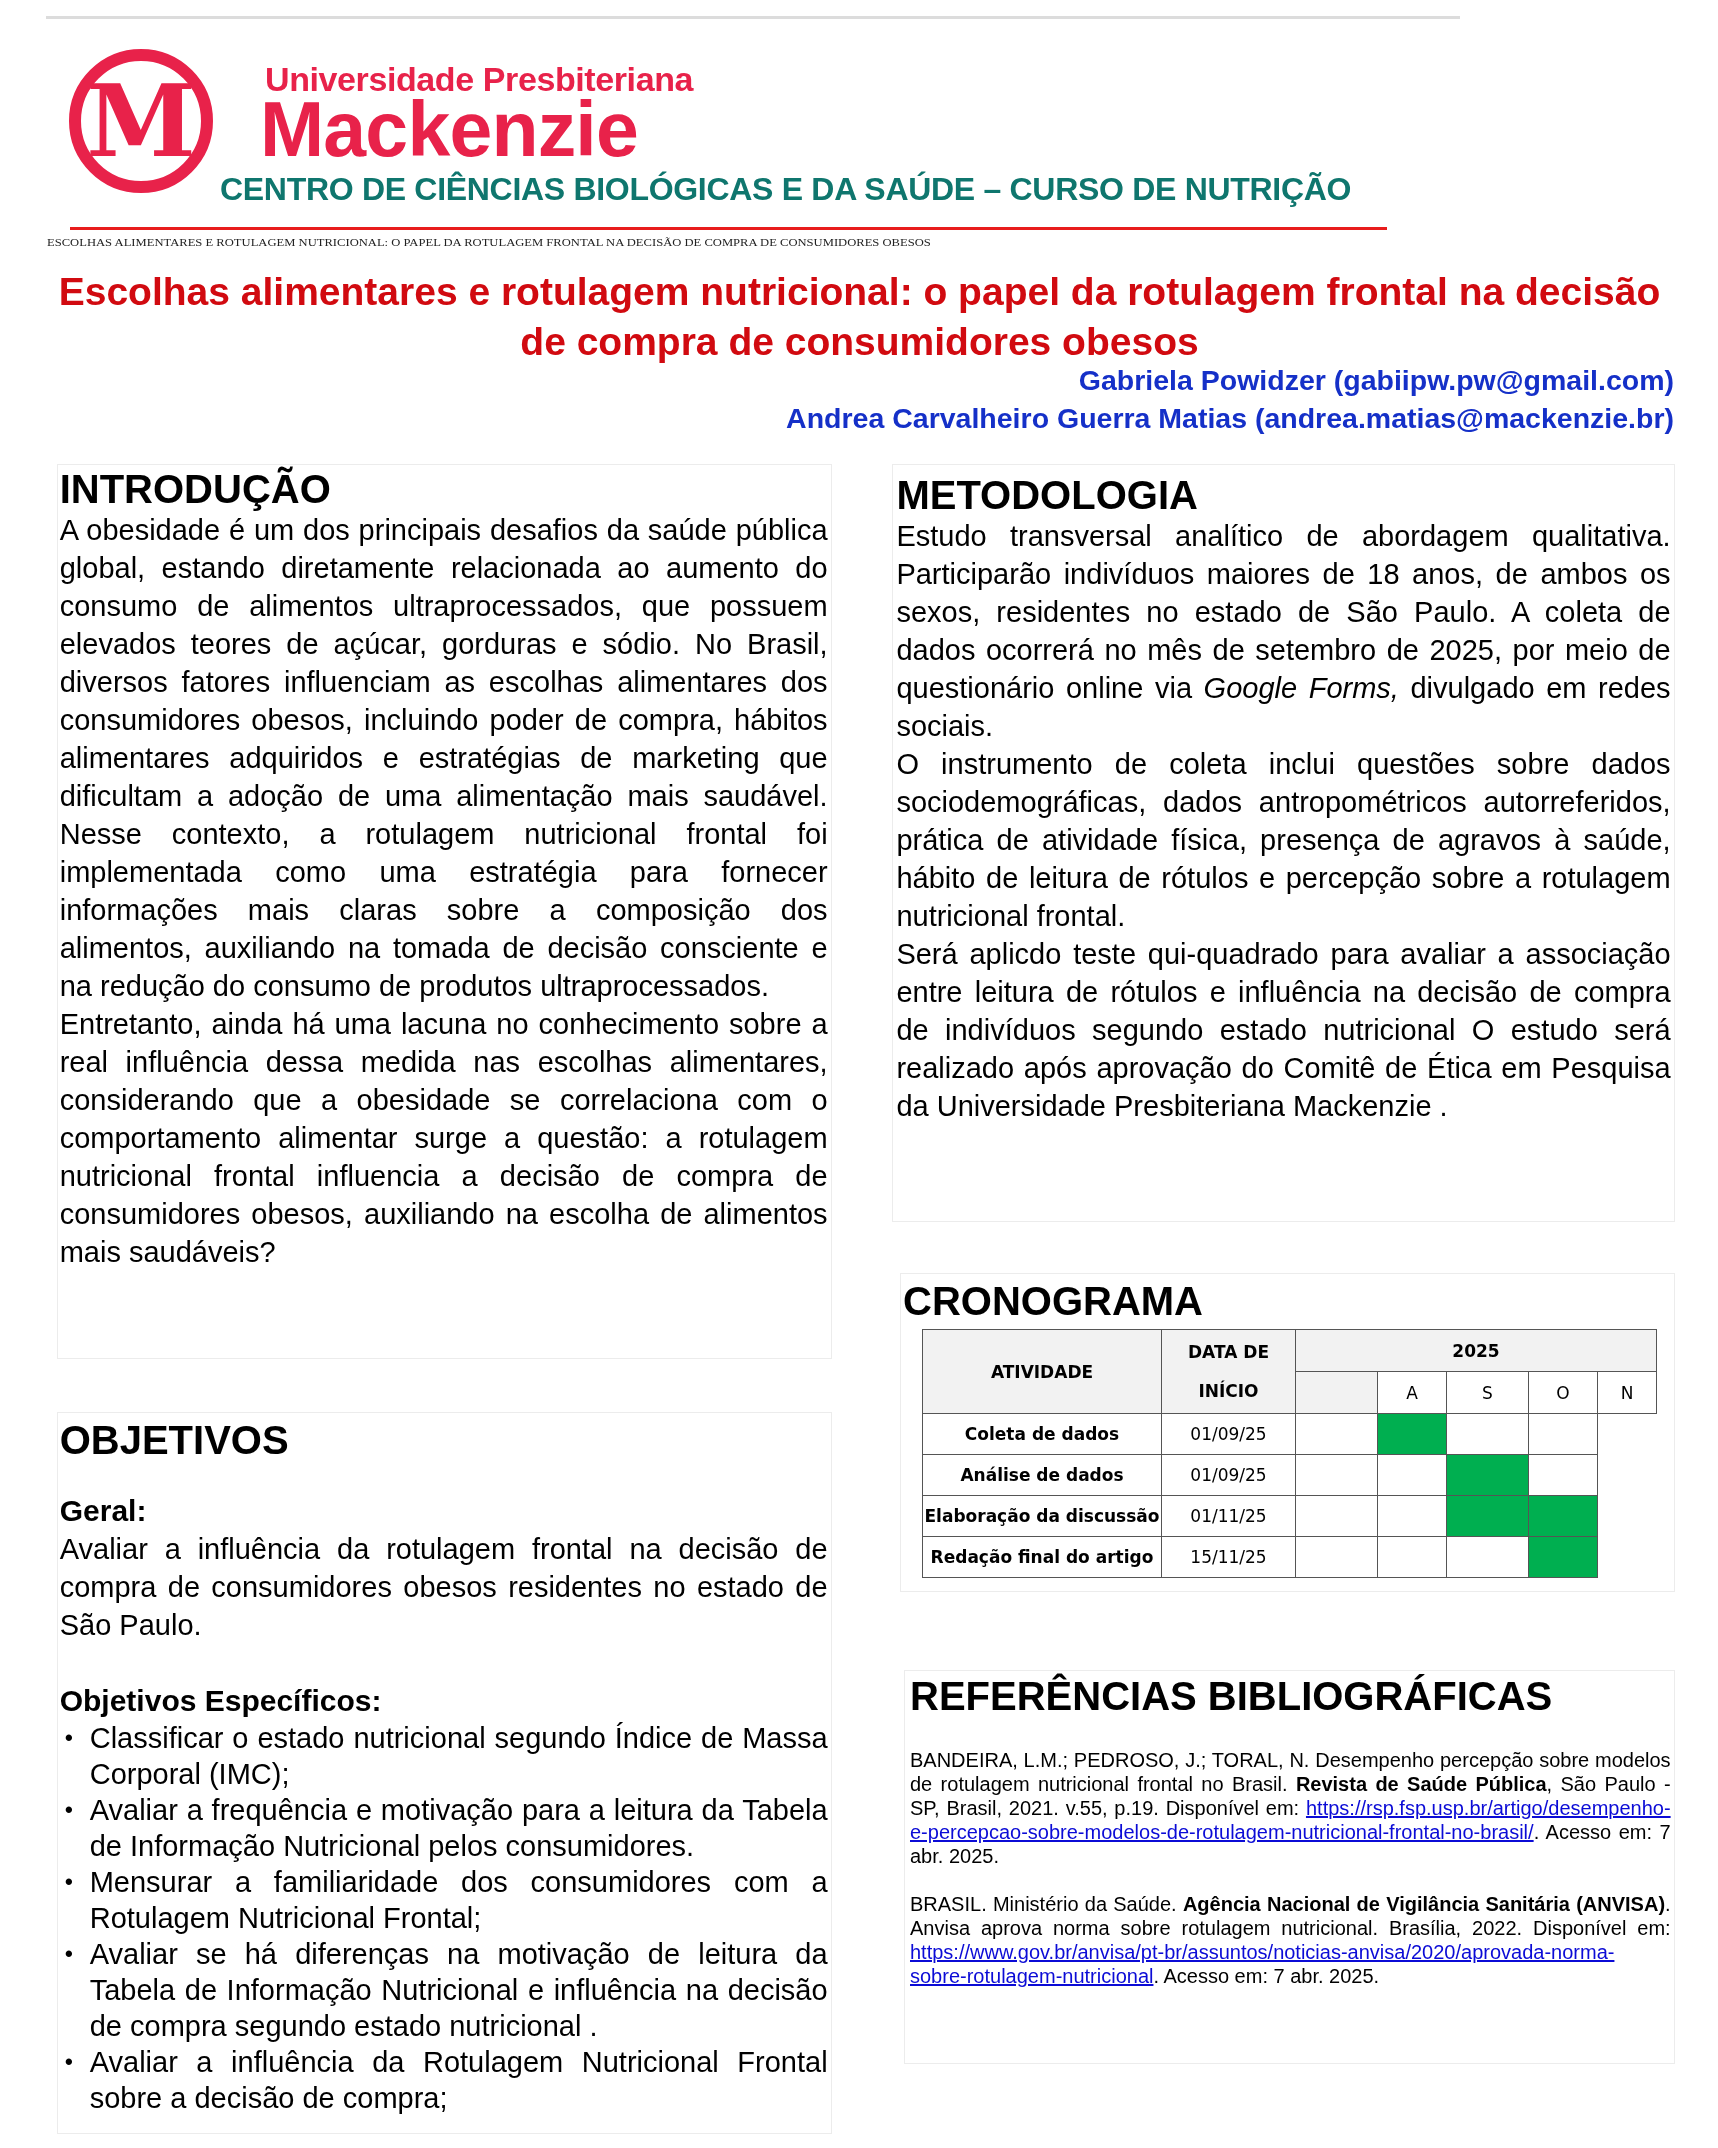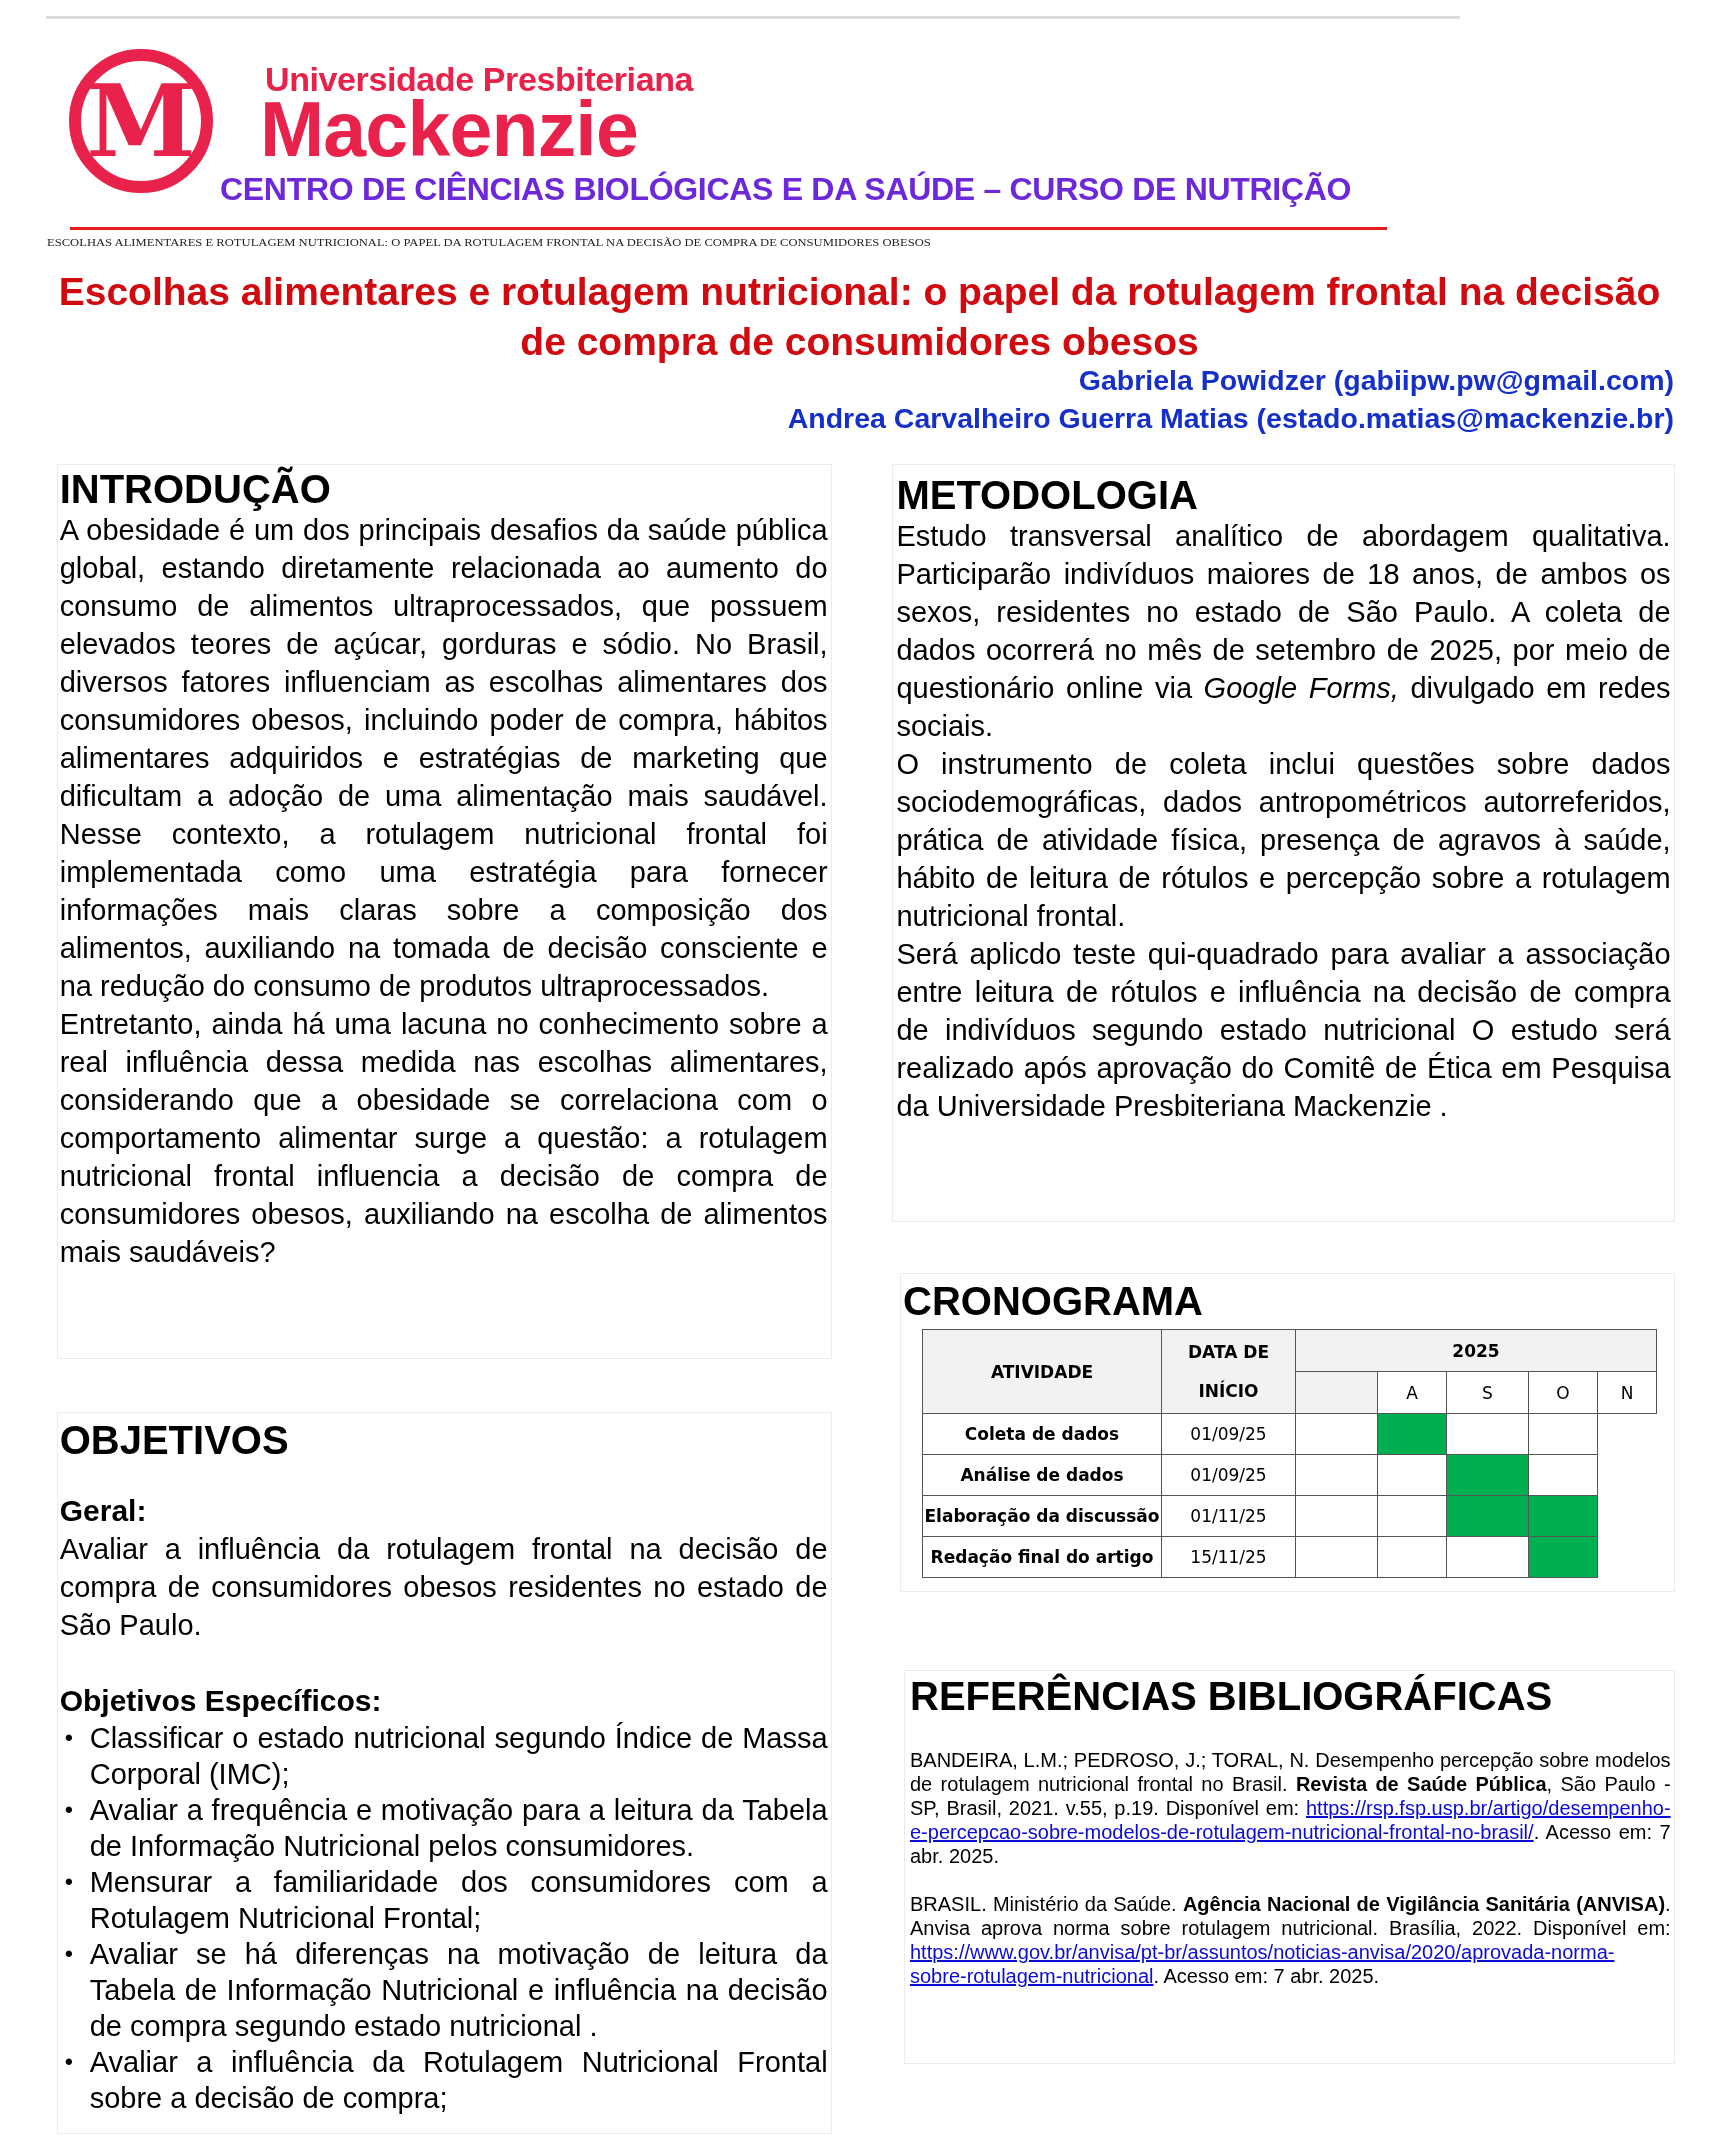--- a/index.html
+++ b/index.html
@@ -3,21 +3,21 @@
 <meta charset="utf-8">
 <style>
   html, body { margin:0; padding:0; background:#ffffff; }
   body { width:1718px; height:2148px; position:relative; overflow:hidden; font-family:"Liberation Sans", sans-serif; color:#000; }
   .abs { position:absolute; }
   .topline { left:46px; top:16px; width:1414px; height:2.5px; background:#dcdcdc; }
   .logo-circle { left:69px; top:49px; width:144px; height:144px; border:12.6px solid #e8224a; border-radius:50%; box-sizing:border-box; }
   .logo-m { left:69px; top:49px; width:144px; height:144px; display:flex; align-items:center; justify-content:center; font-family:"DejaVu Serif", serif; font-weight:bold; font-size:99px; color:#e8224a; line-height:1; }
   .uni { left:265px; top:60px; font-size:34px; font-weight:bold; color:#e8224a; letter-spacing:-0.4px; }
   .mack { left:260px; top:91px; font-size:77px; font-weight:bold; color:#e8224a; line-height:1; letter-spacing:-0.8px; }
-  .centro { left:220px; top:171px; font-size:32px; font-weight:bold; color:#6d28d9; white-space:nowrap; letter-spacing:-0.3px; }
+  .centro { left:220px; top:171px; font-size:32px; font-weight:bold; color:#0f766e; white-space:nowrap; letter-spacing:-0.3px; }
   .redline { left:70px; top:227px; width:1317px; height:3.4px; background:#e81c1c; }
   .running { left:47px; top:237px; font-family:"Liberation Serif", serif; font-size:12.6px; color:#222; white-space:nowrap; transform:scaleY(0.8); transform-origin:left top; letter-spacing:0px; }
   .title { left:50px; top:267px; width:1619px; text-align:center; font-size:39px; font-weight:bold; color:#d10a10; line-height:50px; }
   .authors { right:44px; top:361px; text-align:right; font-size:28.5px; font-weight:bold; color:#1530c8; line-height:38px; }
   .box { border:0.8px solid #ececec; box-sizing:border-box; background:#fff; }
   .h2 { font-size:40px; font-weight:bold; line-height:1.1; margin:0; }
   .body { font-size:29px; line-height:38px; text-align:justify; }
   .body p { margin:0; }
   #intro { left:57px; top:464px; width:775px; height:895px; padding:0 3.4px 0 1.7px; }
   #intro .h2 { margin-top:1.7px; }
@@ -61,21 +61,21 @@
 <div class="abs logo-m">M</div>
 <div class="abs uni">Universidade Presbiteriana</div>
 <div class="abs mack">Mackenzie</div>
 <div class="abs centro">CENTRO DE CIÊNCIAS BIOLÓGICAS E DA SAÚDE – CURSO DE NUTRIÇÃO</div>
 <div class="abs redline"></div>
 <div class="abs running">ESCOLHAS ALIMENTARES E ROTULAGEM NUTRICIONAL: O PAPEL DA ROTULAGEM FRONTAL NA DECISÃO DE COMPRA DE CONSUMIDORES OBESOS</div>
 
 <div class="abs title">Escolhas alimentares e rotulagem nutricional: o papel da rotulagem frontal na decisão de compra de consumidores obesos</div>
 <div class="abs authors">
   <div>Gabriela Powidzer (gabiipw.pw@gmail.com)</div>
-  <div>Andrea Carvalheiro Guerra Matias (estado.matias@mackenzie.br)</div>
+  <div>Andrea Carvalheiro Guerra Matias (andrea.matias@mackenzie.br)</div>
 </div>
 
 <section id="intro" class="abs box">
   <h2 class="h2">INTRODUÇÃO</h2>
   <div class="body">
     <p>A obesidade é um dos principais desafios da saúde pública global, estando diretamente relacionada ao aumento do consumo de alimentos ultraprocessados, que possuem elevados teores de açúcar, gorduras e sódio. No Brasil, diversos fatores influenciam as escolhas alimentares dos consumidores obesos, incluindo poder de compra, hábitos alimentares adquiridos e estratégias de marketing que dificultam a adoção de uma alimentação mais saudável. Nesse contexto, a rotulagem nutricional frontal foi implementada como uma estratégia para fornecer informações mais claras sobre a composição dos alimentos, auxiliando na tomada de decisão consciente e na redução do consumo de produtos ultraprocessados.</p>
     <p>Entretanto, ainda há uma lacuna no conhecimento sobre a real influência dessa medida nas escolhas alimentares, considerando que a obesidade se correlaciona com o comportamento alimentar surge a questão: a rotulagem nutricional frontal influencia a decisão de compra de consumidores obesos, auxiliando na escolha de alimentos mais saudáveis?</p>
   </div>
 </section>
 

